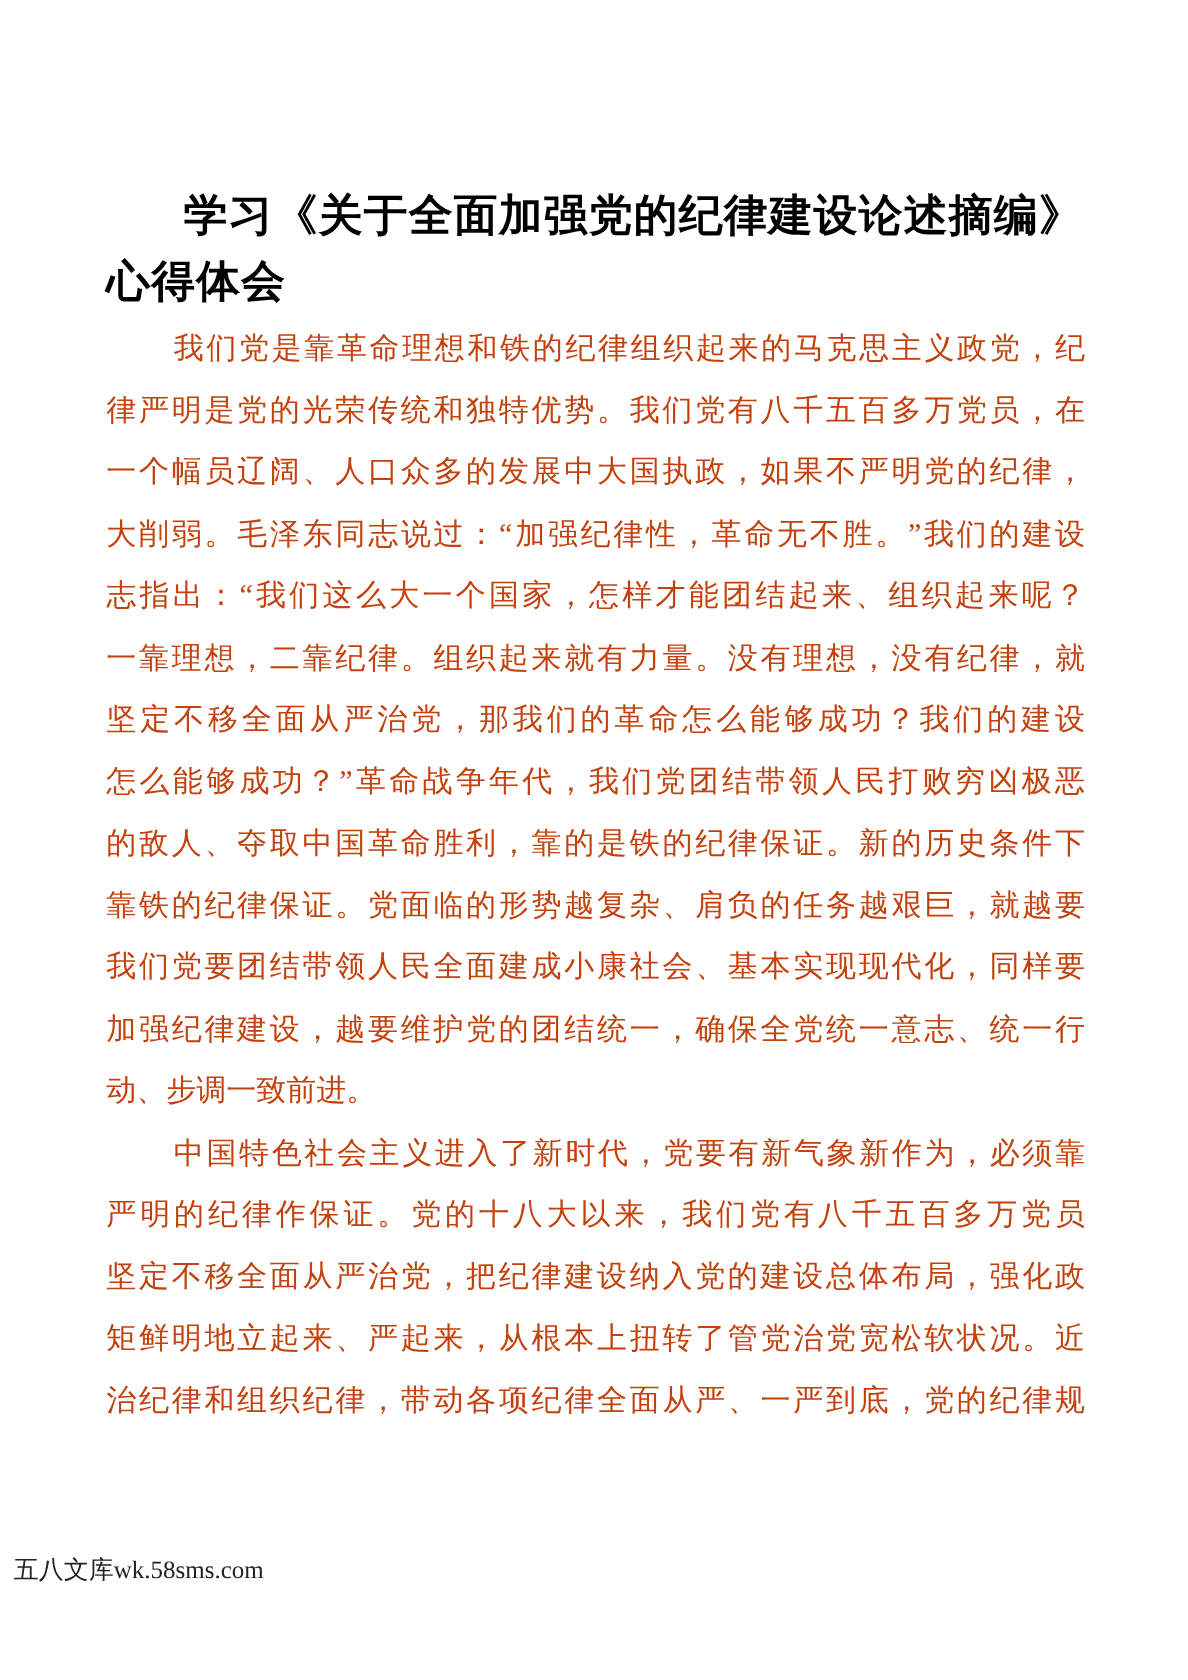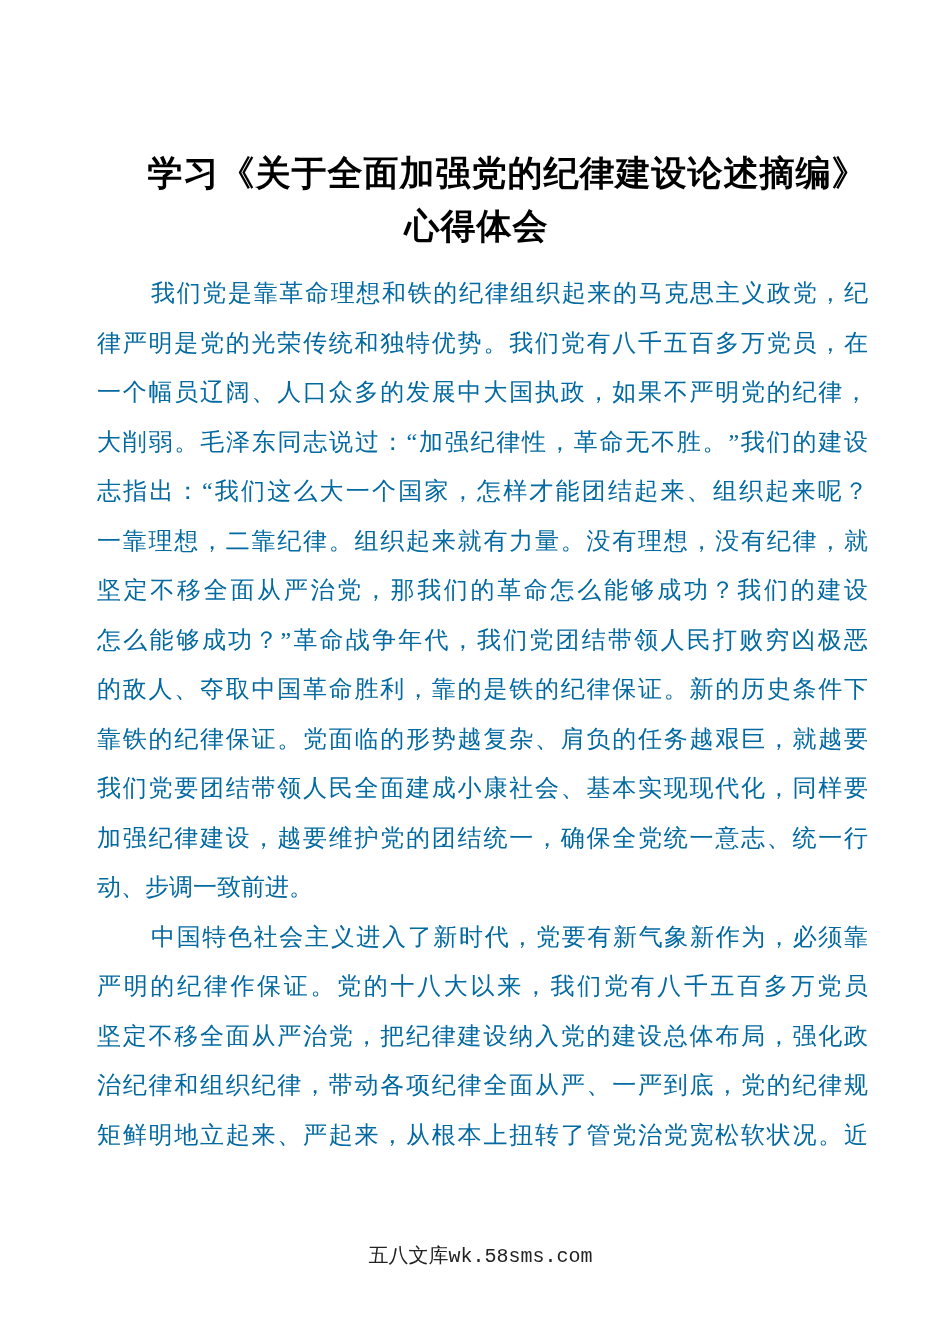--- a/index.html
+++ b/index.html
@@ -12,62 +12,61 @@
     width: 950px;
     height: 1344px;
     background: #ffffff;
     overflow: hidden;
   }
   .title-block {
     position: absolute;
     top: 146px;
     left: 85px;
     right: 82px;
-    text-align: center;
+    text-align: left;
     font-family: "Liberation Sans", sans-serif;
     font-weight: bold;
     color: #000000;
     font-size: 35px;
     line-height: 53px;
     letter-spacing: 1px;
   }
   .title-line-1 {
     padding-left: 62px; 
   }
   .body-block {
     position: absolute;
-    top: 269px;
+    top: 255px;
     left: 85px;
     right: 82px;
     font-family: "Liberation Serif", serif;
     font-size: 24px;
-    color: #0369a1;
-    margin-left: 12px;
+    color: #c2410c;
   }
   .line {
     height: 49.5px;
     line-height: 49.5px;
     text-align: justify;
     text-align-last: justify;
     overflow: hidden;
     white-space: nowrap;
   }
   .line.indent {
     padding-left: 54px;
   }
   .line.flush {
     text-align-last: left;
   }
   .footer {
     position: absolute;
     top: 1242px;
     left: 0;
     right: 0;
-    text-align: center;
-    font-family: Liberation Mono, monospace;
+    text-align: left;
+    font-family: Liberation Serif, serif;
     font-size: 20px;
     color: #222222;
     margin-left: 11px;
   }
 </style>
 </head>
 <body>
 
 <div class="page">
 
@@ -86,21 +85,21 @@
       <div class="line">坚定不移全面从严治党，那我们的革命怎么能够成功？我们的建设</div>
       <div class="line">怎么能够成功？”革命战争年代，我们党团结带领人民打败穷凶极恶</div>
       <div class="line">的敌人、夺取中国革命胜利，靠的是铁的纪律保证。新的历史条件下</div>
       <div class="line">靠铁的纪律保证。党面临的形势越复杂、肩负的任务越艰巨，就越要</div>
       <div class="line">我们党要团结带领人民全面建成小康社会、基本实现现代化，同样要</div>
       <div class="line">加强纪律建设，越要维护党的团结统一，确保全党统一意志、统一行</div>
       <div class="line flush">动、步调一致前进。</div>
       <div class="line indent">中国特色社会主义进入了新时代，党要有新气象新作为，必须靠</div>
       <div class="line">严明的纪律作保证。党的十八大以来，我们党有八千五百多万党员</div>
       <div class="line">坚定不移全面从严治党，把纪律建设纳入党的建设总体布局，强化政</div>
+      <div class="line">矩鲜明地立起来、严起来，从根本上扭转了管党治党宽松软状况。近</div>
       <div class="line">治纪律和组织纪律，带动各项纪律全面从严、一严到底，党的纪律规</div>
-      <div class="line">矩鲜明地立起来、严起来，从根本上扭转了管党治党宽松软状况。近</div>
     </div>
 
   <div class="footer">
     <span>五八文库wk.58sms.com</span>
   </div>
 
 </div>
 
 </body></html>

